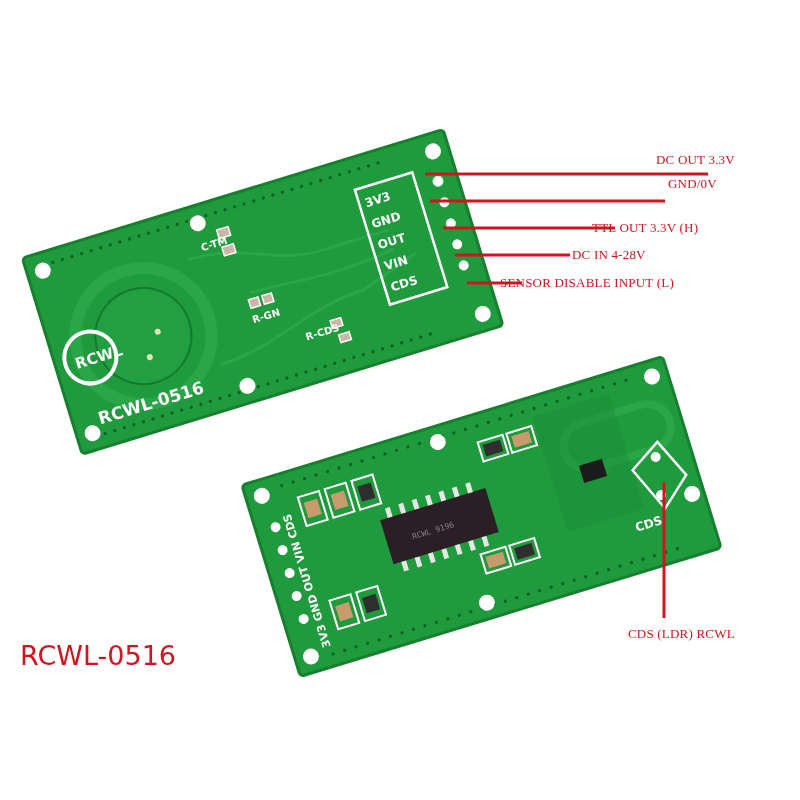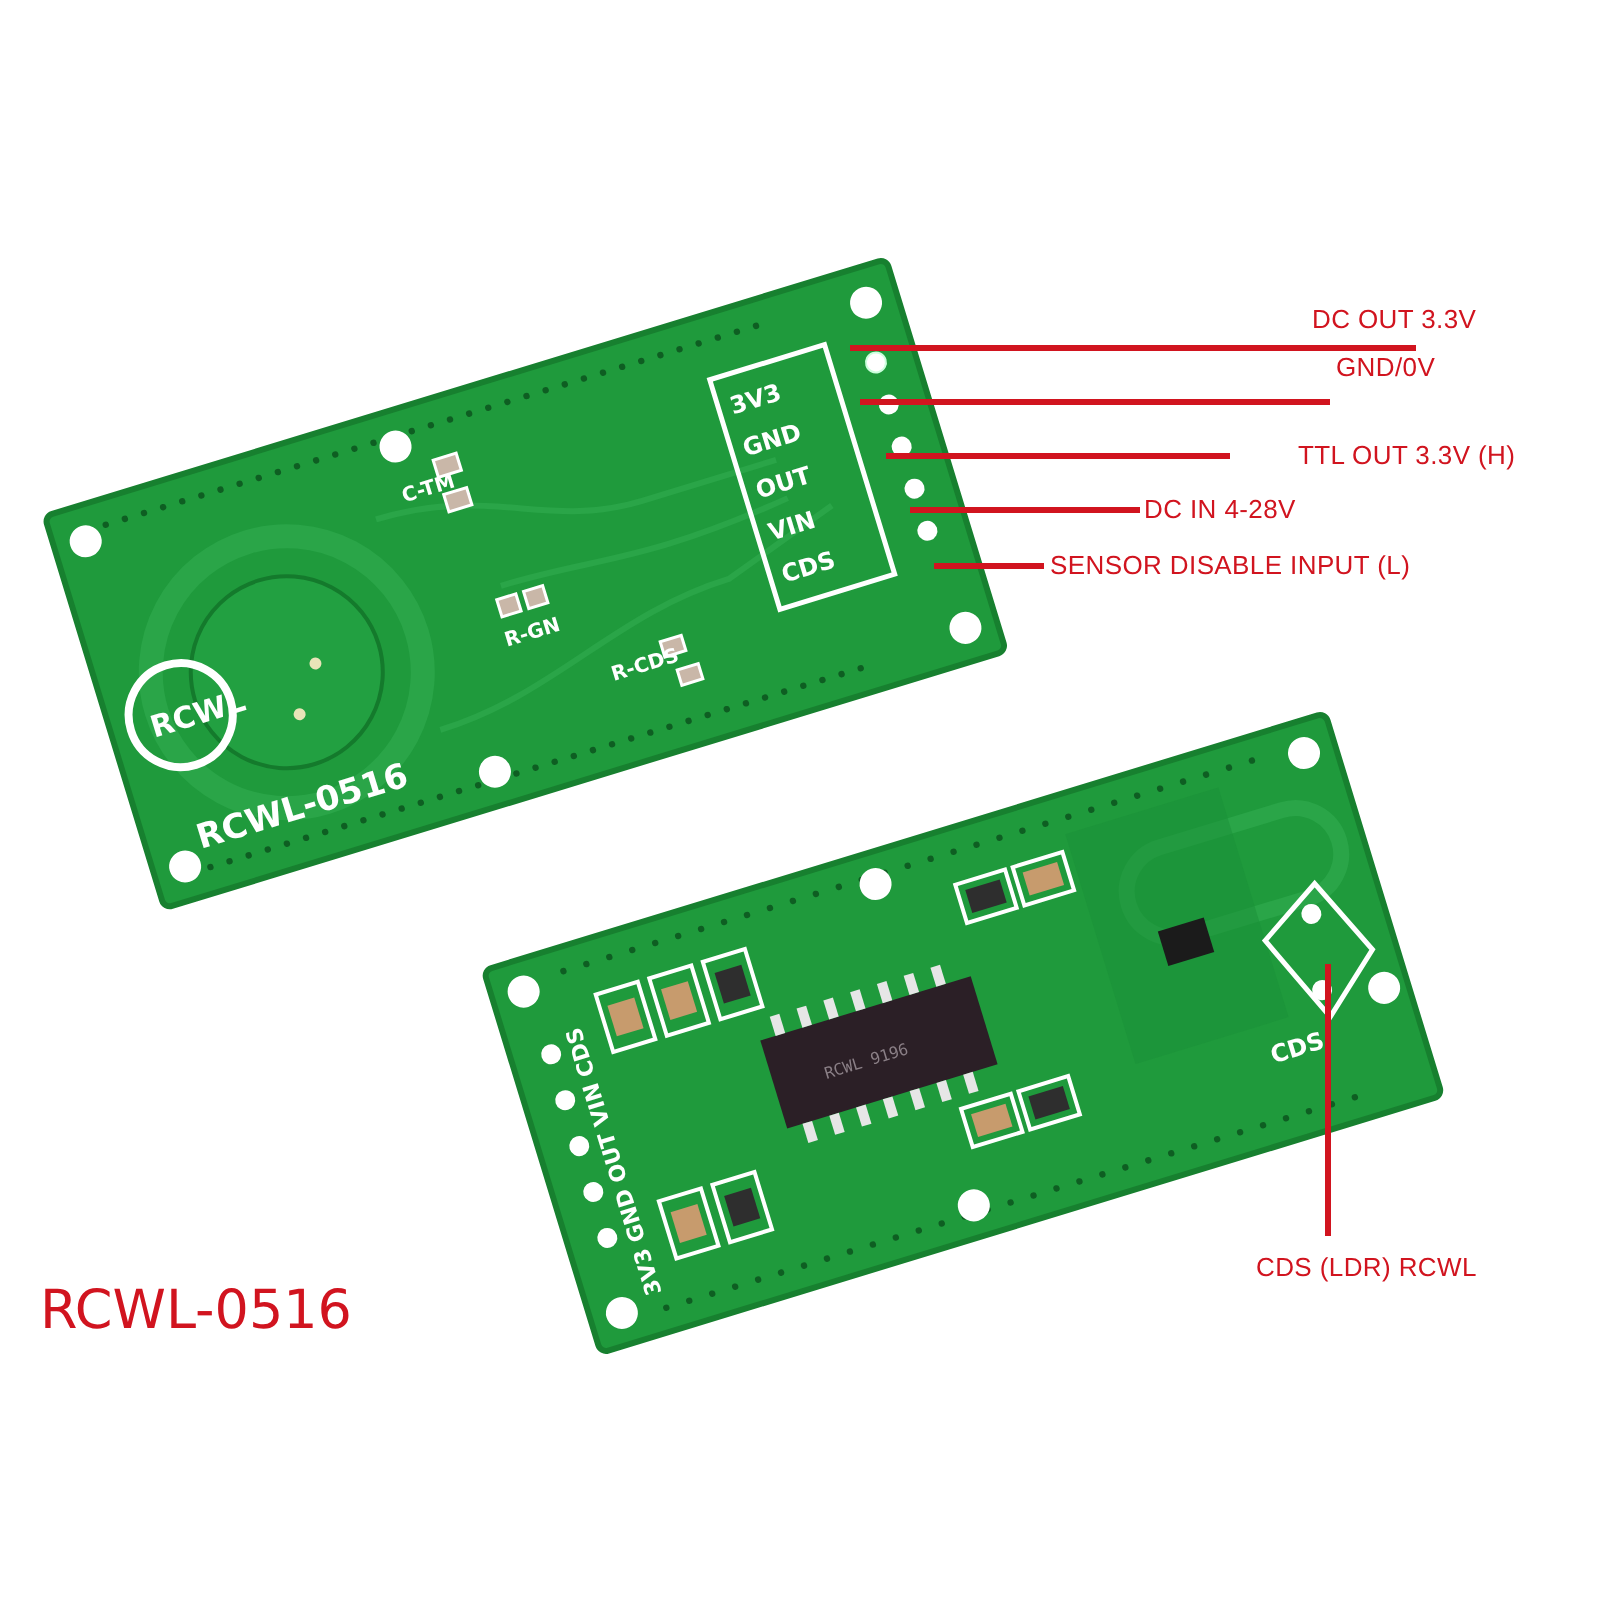--- a/index.html
+++ b/index.html
@@ -1,18 +1,18 @@
 <!DOCTYPE html>
 <html><head>
 <meta charset="utf-8">
 <style>
   html,body{margin:0;padding:0;background:#ffffff;}
   body{width:800px;height:800px;position:relative;overflow:hidden;font-family:"Liberation Sans",sans-serif;}
   .stage{position:absolute;left:0;top:0;width:800px;height:800px;}
-  .label{position:absolute;color:#d1141f;font-family:Liberation Sans, sans-serif;font-size:13px;white-space:nowrap;letter-spacing:0.2px;}
+  .label{position:absolute;color:#d1141f;font-family:Liberation Serif, serif;font-size:13px;white-space:nowrap;letter-spacing:0.2px;}
   .title{position:absolute;left:20px;top:640px;color:#d1141f;font-family:"DejaVu Sans",sans-serif;font-size:27px;}
   .silk{font-family:"DejaVu Sans",sans-serif;font-weight:bold;fill:#ffffff;}
 </style>
 </head>
 <body>
 
 <div class="stage">
   <svg width="800" height="800" viewBox="0 0 800 800">
 
     <g transform="rotate(-17 260 290)">
@@ -275,19 +275,19 @@
       <line x1="430" y1="201" x2="665" y2="201"></line>
       <line x1="443" y1="228" x2="615" y2="228"></line>
       <line x1="455" y1="255" x2="570" y2="255"></line>
       <line x1="467" y1="283" x2="522" y2="283"></line>
       <line x1="664" y1="482" x2="664" y2="618"></line>
     </g>
   </svg>
 
   <div class="label" style="left:656px;top:152px;">DC OUT 3.3V</div>
   <div class="label" style="left:668px;top:176px;">GND/0V</div>
-  <div class="label" style="left:649px;top:220px;">TTL OUT 3.3V (H)</div>
+  <div class="label" style="left:592px;top:220px;">TTL OUT 3.3V (H)</div>
   <div class="label" style="left:572px;top:247px;">DC IN 4-28V</div>
-  <div class="label" style="left:525px;top:275px;">SENSOR DISABLE INPUT (L)</div>
+  <div class="label" style="left:500px;top:275px;">SENSOR DISABLE INPUT (L)</div>
   <div class="label" style="left:628px;top:626px;">CDS (LDR) RCWL</div>
 
   <div class="title">RCWL-0516</div>
 </div>
 
 </body></html>

